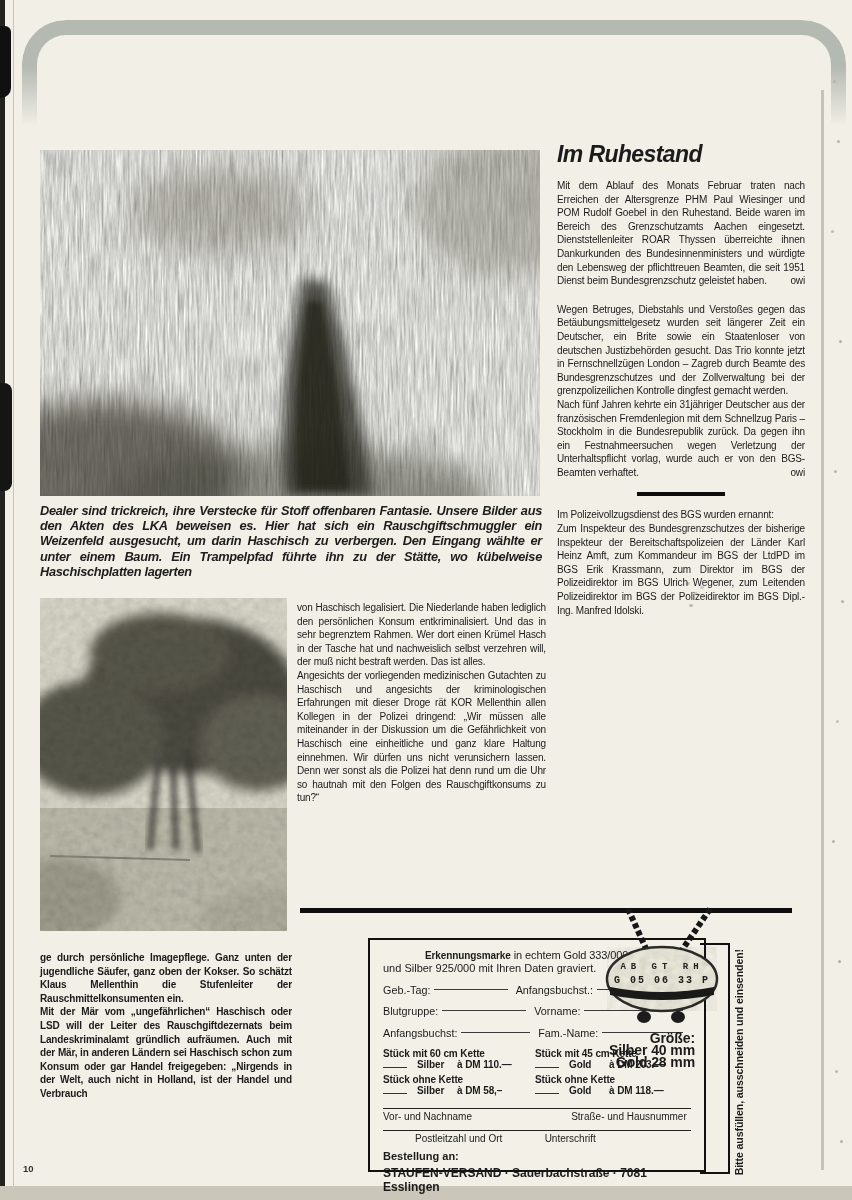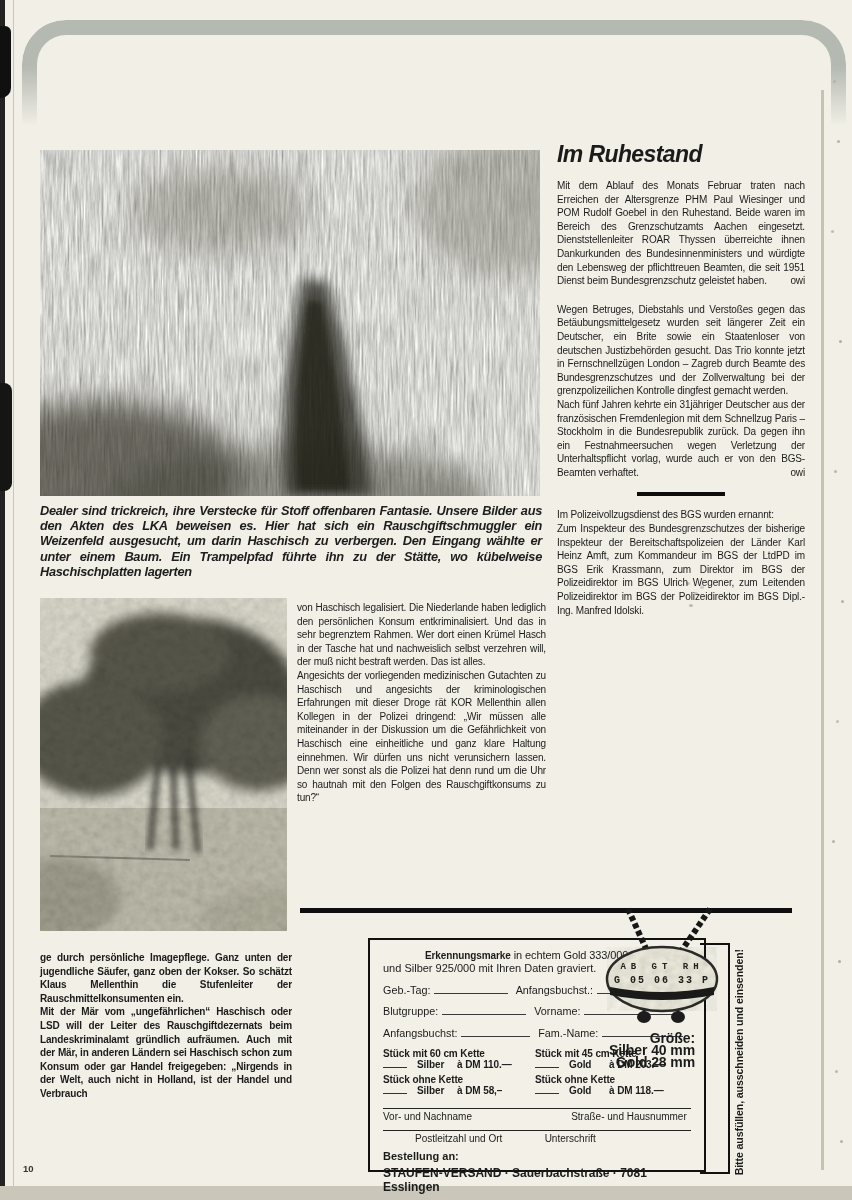--- a/index.html
+++ b/index.html
@@ -37,21 +37,21 @@
   .pageno{position:absolute;left:23px;top:1163px;font-size:9.5px;font-weight:bold;color:#333;}
 
   
   .black-rule{position:absolute;left:300px;top:908px;width:492px;height:5px;background:#0e0e0e;}
 
   
   .ad-box{position:absolute;left:368px;top:938px;width:338px;height:234px;border:2.5px solid #111;background:#f2f0e7;box-sizing:border-box;padding:9px 13px 6px 13px;}
   .ad-title{font-size:11px;letter-spacing:-0.1px;}
   .ad-title b{font-size:10px;padding-left:42px;}
   .ad-title2{font-size:11px;margin-top:1px;}
-  .ad-row{display:flex;align-items:flex-end;margin-top:9.5px;font-size:10.8px;}
+  .ad-row{display:flex;align-items:center;margin-top:9.5px;font-size:10.8px;}
   .ad-line{border-bottom:1.3px solid #3a3a3a;height:1px;margin:0 8px 2px 4px;}
   .l1{flex:0.92;} .l2{flex:1.08;}
   .ad-options{display:flex;margin-top:9px;font-weight:bold;font-size:10px;position:relative;letter-spacing:-0.1px;}
   .opt-col{width:152px;}
   .opt{margin-bottom:4px;}
   .opt-head{white-space:nowrap;}
   .opt-line{display:flex;align-items:flex-end;}
   .blank{width:24px;border-bottom:1.3px solid #333;height:1px;margin:0 10px 2px 0;flex:none;}
   .opt-name{width:40px;}
   .size-note{position:absolute;right:-4px;top:-16px;text-align:right;font-size:14px;font-weight:bold;line-height:12px;}

